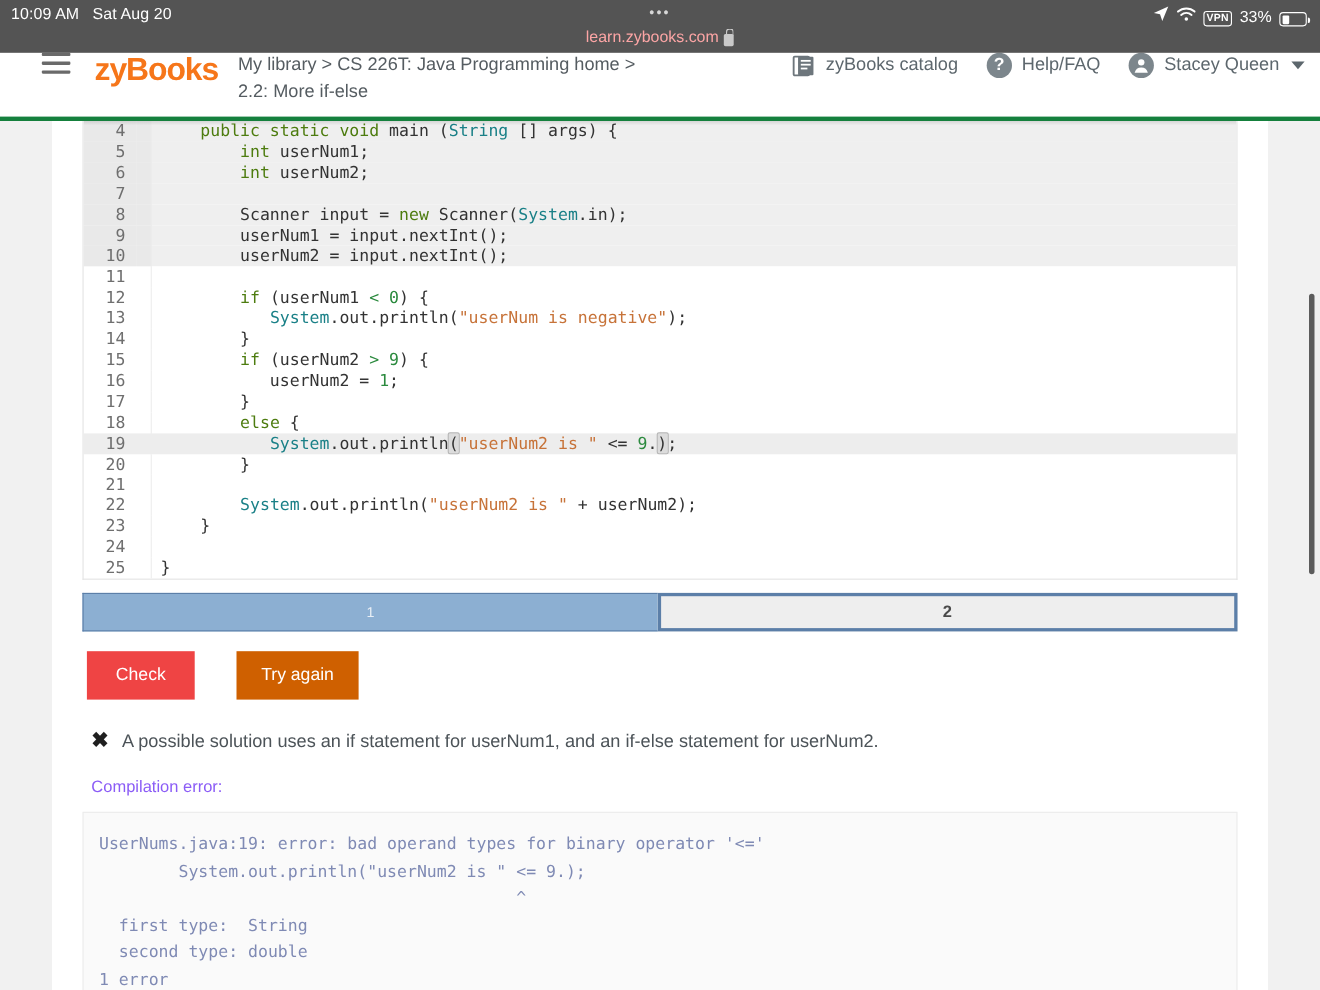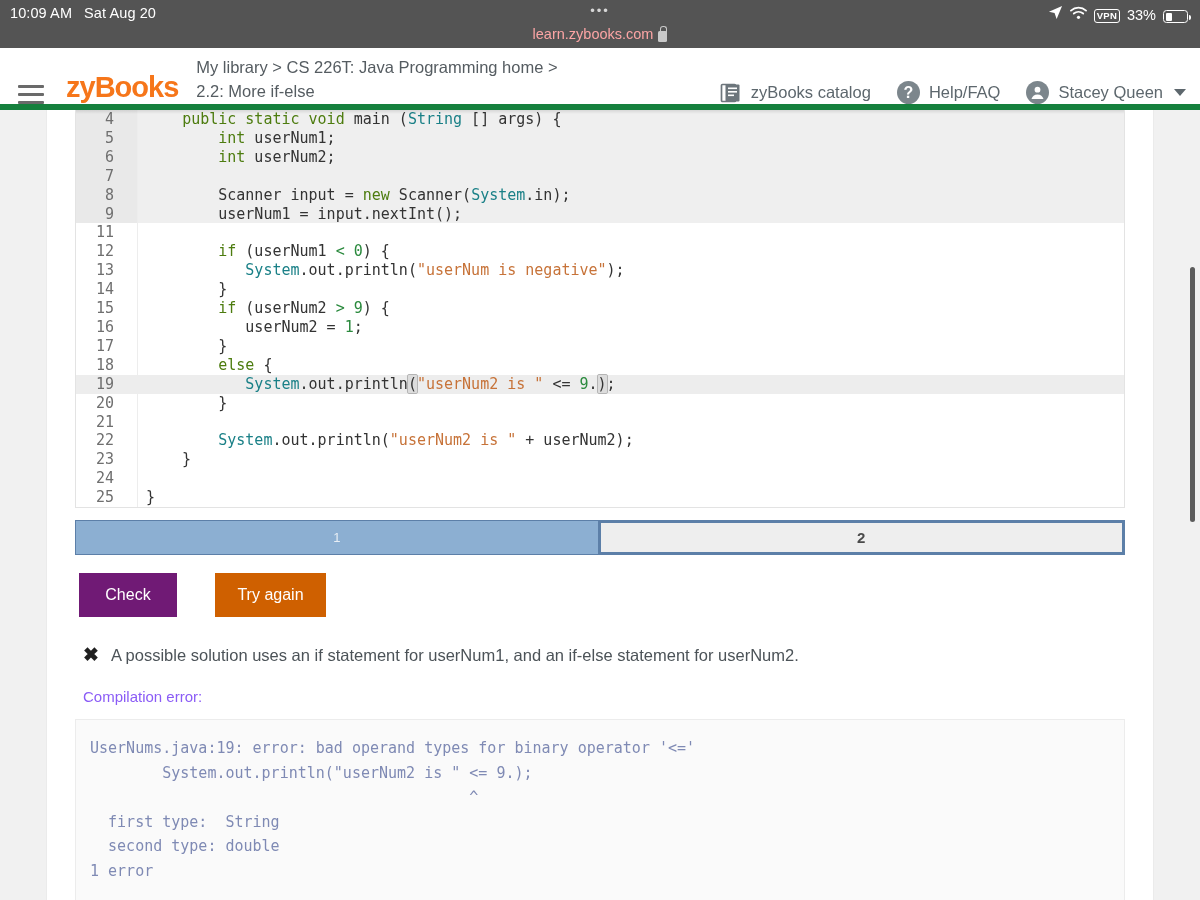--- a/index.html
+++ b/index.html
@@ -60,23 +60,23 @@
   }
   .battery::after {
     content: ""; position: absolute; right: -4px; top: 4px;
     width: 2px; height: 5px; background: #ffffff; border-radius: 0 2px 2px 0;
   }
   .battery i { display: block; height: 100%; width: 33%; background: #ffffff; border-radius: 1px; }
 
   
   .zy-header {
     height: 62px; background: #ffffff;
-    border-bottom: 6px solid #15803d;
-    display: flex; align-items: flex-end;
-    padding: 0 14px 0 18px;
+    border-bottom: 4px solid #15803d;
+    display: flex; align-items: flex-start;
+    padding: 0 14px 0 38px;
   }
   .hamburger { width: 26px; display: flex; flex-direction: column; gap: 5px; cursor: pointer; }
   .hamburger i { display: block; height: 3px; background: #6a6a6a; border-radius: 1px; }
   .zy-logo {
     margin-left: 22px; font-size: 29px; font-weight: bold;
     color: #f6761a; letter-spacing: -1px; white-space: nowrap;
   }
   .breadcrumb {
     margin-left: 18px; font-size: 16.5px; color: #555c61;
     line-height: 1.45; max-width: 420px;
@@ -162,21 +162,21 @@
     border: 3px solid #5c7fa8;
   }
 
   
   .actions { margin-top: 18px; display: flex; gap: 38px; padding-left: 4px; }
   .btn {
     border: none; color: #ffffff; font-size: 16px;
     font-family: "Liberation Sans", sans-serif;
     padding: 13px 0; cursor: pointer; text-align: center;
   }
-  .btn-check { background: #701a75; width: 98px; }
+  .btn-check { background: #ef4444; width: 98px; }
   .btn-retry { background: #cf6000; width: 111px; }
 
   
   .feedback {
     margin-top: 28px; display: flex; align-items: flex-start; gap: 12px;
     padding-left: 8px;
   }
   .x-mark { font-size: 19px; font-weight: bold; color: #1f1f1f; line-height: 1.05; }
   .feedback-txt { font-size: 16.5px; color: #4c5358; line-height: 1.3; }
   .comp-label {
@@ -304,20 +304,25 @@
           <div class="code-row shaded">
             <div class="ln">8</div>
             <div class="gutter-gap"></div>
             <div class="code-txt"><span class="plain">        Scanner input = </span><span class="kw">new</span><span class="plain"> Scanner(</span><span class="typ">System</span><span class="plain">.in);</span></div>
           </div>
           <div class="code-row shaded">
             <div class="ln">9</div>
             <div class="gutter-gap"></div>
             <div class="code-txt"><span class="plain">        userNum1 = input.nextInt();</span></div>
           </div>
+          <div class="code-row shaded">
+            <div class="ln">10</div>
+            <div class="gutter-gap"></div>
+            <div class="code-txt"><span class="plain">        userNum2 = input.nextInt();</span></div>
+          </div>
           <div class="code-row">
             <div class="ln">11</div>
             <div class="gutter-gap"></div>
             <div class="code-txt"> </div>
           </div>
           <div class="code-row">
             <div class="ln">12</div>
             <div class="gutter-gap"></div>
             <div class="code-txt"><span class="plain">        </span><span class="kw">if</span><span class="plain"> (userNum1 </span><span class="num">&lt;</span><span class="plain"> </span><span class="num">0</span><span class="plain">) {</span></div>
           </div>

